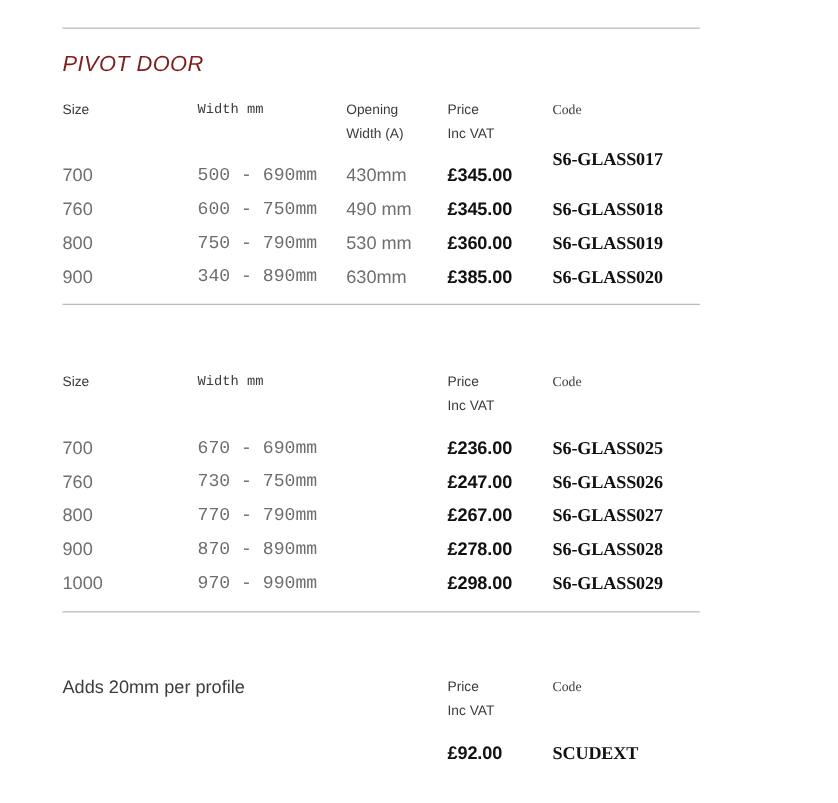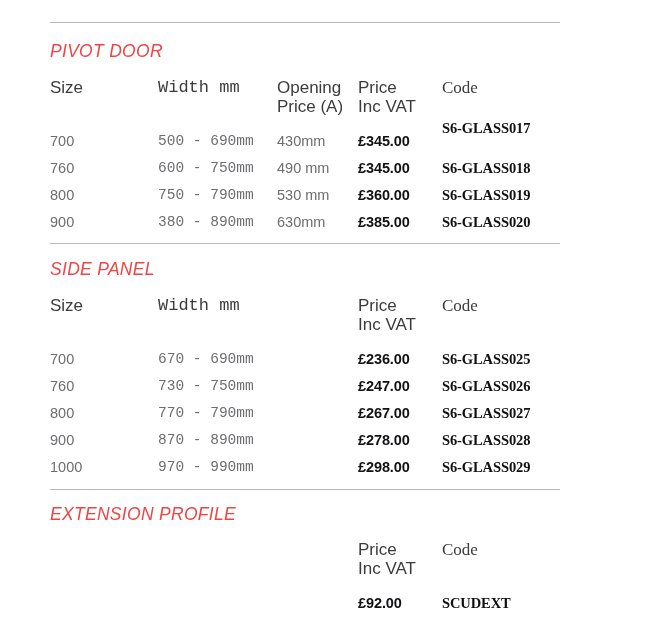--- a/index.html
+++ b/index.html
@@ -34,21 +34,21 @@
   .rule.r2 { top: 243px; }
   .rule.r3 { top: 489px; }
 
   
   .section-title {
     position: absolute;
     left: 50px;
     font-style: italic;
     font-size: 17.5px;
     letter-spacing: 0.3px;
-    color: #ef4444;
+    color: #7f1d1d;
     white-space: nowrap;
   }
   .title-pivot { top: 41px; }
   .title-side  { top: 259px; }
   .title-ext   { top: 504px; }
 
   
   .cell {
     position: absolute;
     white-space: pre;
@@ -59,21 +59,21 @@
   
   .c-size    { left: 50px;  }
   .c-width   { left: 158px; font-family: Liberation Mono, monospace; }
   .c-opening { left: 277px; }
   .c-price   { left: 358px; }
   .c-code    { left: 442px; font-family: Liberation Serif, serif; }
 
   
   .hdr {
     color: #3c3c3e;
-    font-size: 17px;
+    font-size: 11px;
   }
 
   .muted {
     color: #6e6e72;
   }
   .strong {
     color: #111114;
     font-weight: bold;
     letter-spacing: -0.1px;
   }
@@ -88,21 +88,21 @@
 
   <div class="rule r1"></div>
   <div class="rule r2"></div>
   <div class="rule r3"></div>
 
   <div class="section-title title-pivot">PIVOT DOOR</div>
 
   <div class="cell hdr c-size" style="top:80px">Size</div>
   <div class="cell hdr c-width" style="top:80px">Width mm</div>
   <div class="cell hdr c-opening" style="top:80px">Opening</div>
-  <div class="cell hdr c-opening" style="top:99px">Price (A)</div>
+  <div class="cell hdr c-opening" style="top:99px">Width (A)</div>
   <div class="cell hdr c-price" style="top:80px">Price</div>
   <div class="cell hdr c-price" style="top:99px">Inc VAT</div>
   <div class="cell hdr c-code" style="top:80px">Code</div>
 
   <div class="cell muted  c-size" style="top:133px">700</div>
   <div class="cell muted  c-width" style="top:133px">500 - 690mm</div>
   <div class="cell muted  c-opening" style="top:133px">430mm</div>
   <div class="cell strong c-price" style="top:133px">£345.00</div>
   <div class="cell strong c-code" style="top:120px">S6-GLASS017</div>
 
@@ -112,26 +112,25 @@
   <div class="cell strong c-price" style="top:160px">£345.00</div>
   <div class="cell strong c-code" style="top:160px">S6-GLASS018</div>
 
   <div class="cell muted  c-size" style="top:187px">800</div>
   <div class="cell muted  c-width" style="top:187px">750 - 790mm</div>
   <div class="cell muted  c-opening" style="top:187px">530 mm</div>
   <div class="cell strong c-price" style="top:187px">£360.00</div>
   <div class="cell strong c-code" style="top:187px">S6-GLASS019</div>
 
   <div class="cell muted  c-size" style="top:214px">900</div>
-  <div class="cell muted  c-width" style="top:214px">380 - 890mm</div>
+  <div class="cell muted  c-width" style="top:214px">340 - 890mm</div>
   <div class="cell muted  c-opening" style="top:214px">630mm</div>
   <div class="cell strong c-price" style="top:214px">£385.00</div>
   <div class="cell strong c-code" style="top:214px">S6-GLASS020</div>
 
-  <div class="section-title title-side">SIDE PANEL</div>
 
   <div class="cell hdr c-size" style="top:298px">Size</div>
   <div class="cell hdr c-width" style="top:298px">Width mm</div>
   <div class="cell hdr c-price" style="top:298px">Price</div>
   <div class="cell hdr c-price" style="top:317px">Inc VAT</div>
   <div class="cell hdr c-code" style="top:298px">Code</div>
 
   <div class="cell muted  c-size" style="top:351px">700</div>
   <div class="cell muted  c-width" style="top:351px">670 - 690mm</div>
   <div class="cell strong c-price" style="top:351px">£236.00</div>
@@ -150,22 +149,22 @@
   <div class="cell muted  c-size" style="top:432px">900</div>
   <div class="cell muted  c-width" style="top:432px">870 - 890mm</div>
   <div class="cell strong c-price" style="top:432px">£278.00</div>
   <div class="cell strong c-code" style="top:432px">S6-GLASS028</div>
 
   <div class="cell muted  c-size" style="top:459px">1000</div>
   <div class="cell muted  c-width" style="top:459px">970 - 990mm</div>
   <div class="cell strong c-price" style="top:459px">£298.00</div>
   <div class="cell strong c-code" style="top:459px">S6-GLASS029</div>
 
-  <div class="section-title title-ext">EXTENSION PROFILE</div>
 
+  <div class="cell note c-size" style="top:542px">Adds 20mm per profile</div>
 
   <div class="cell hdr c-price" style="top:542px">Price</div>
   <div class="cell hdr c-price" style="top:561px">Inc VAT</div>
   <div class="cell hdr c-code" style="top:542px">Code</div>
 
   <div class="cell strong c-price" style="top:595px">£92.00</div>
   <div class="cell strong c-code" style="top:595px">SCUDEXT</div>
 
 </div>
 

